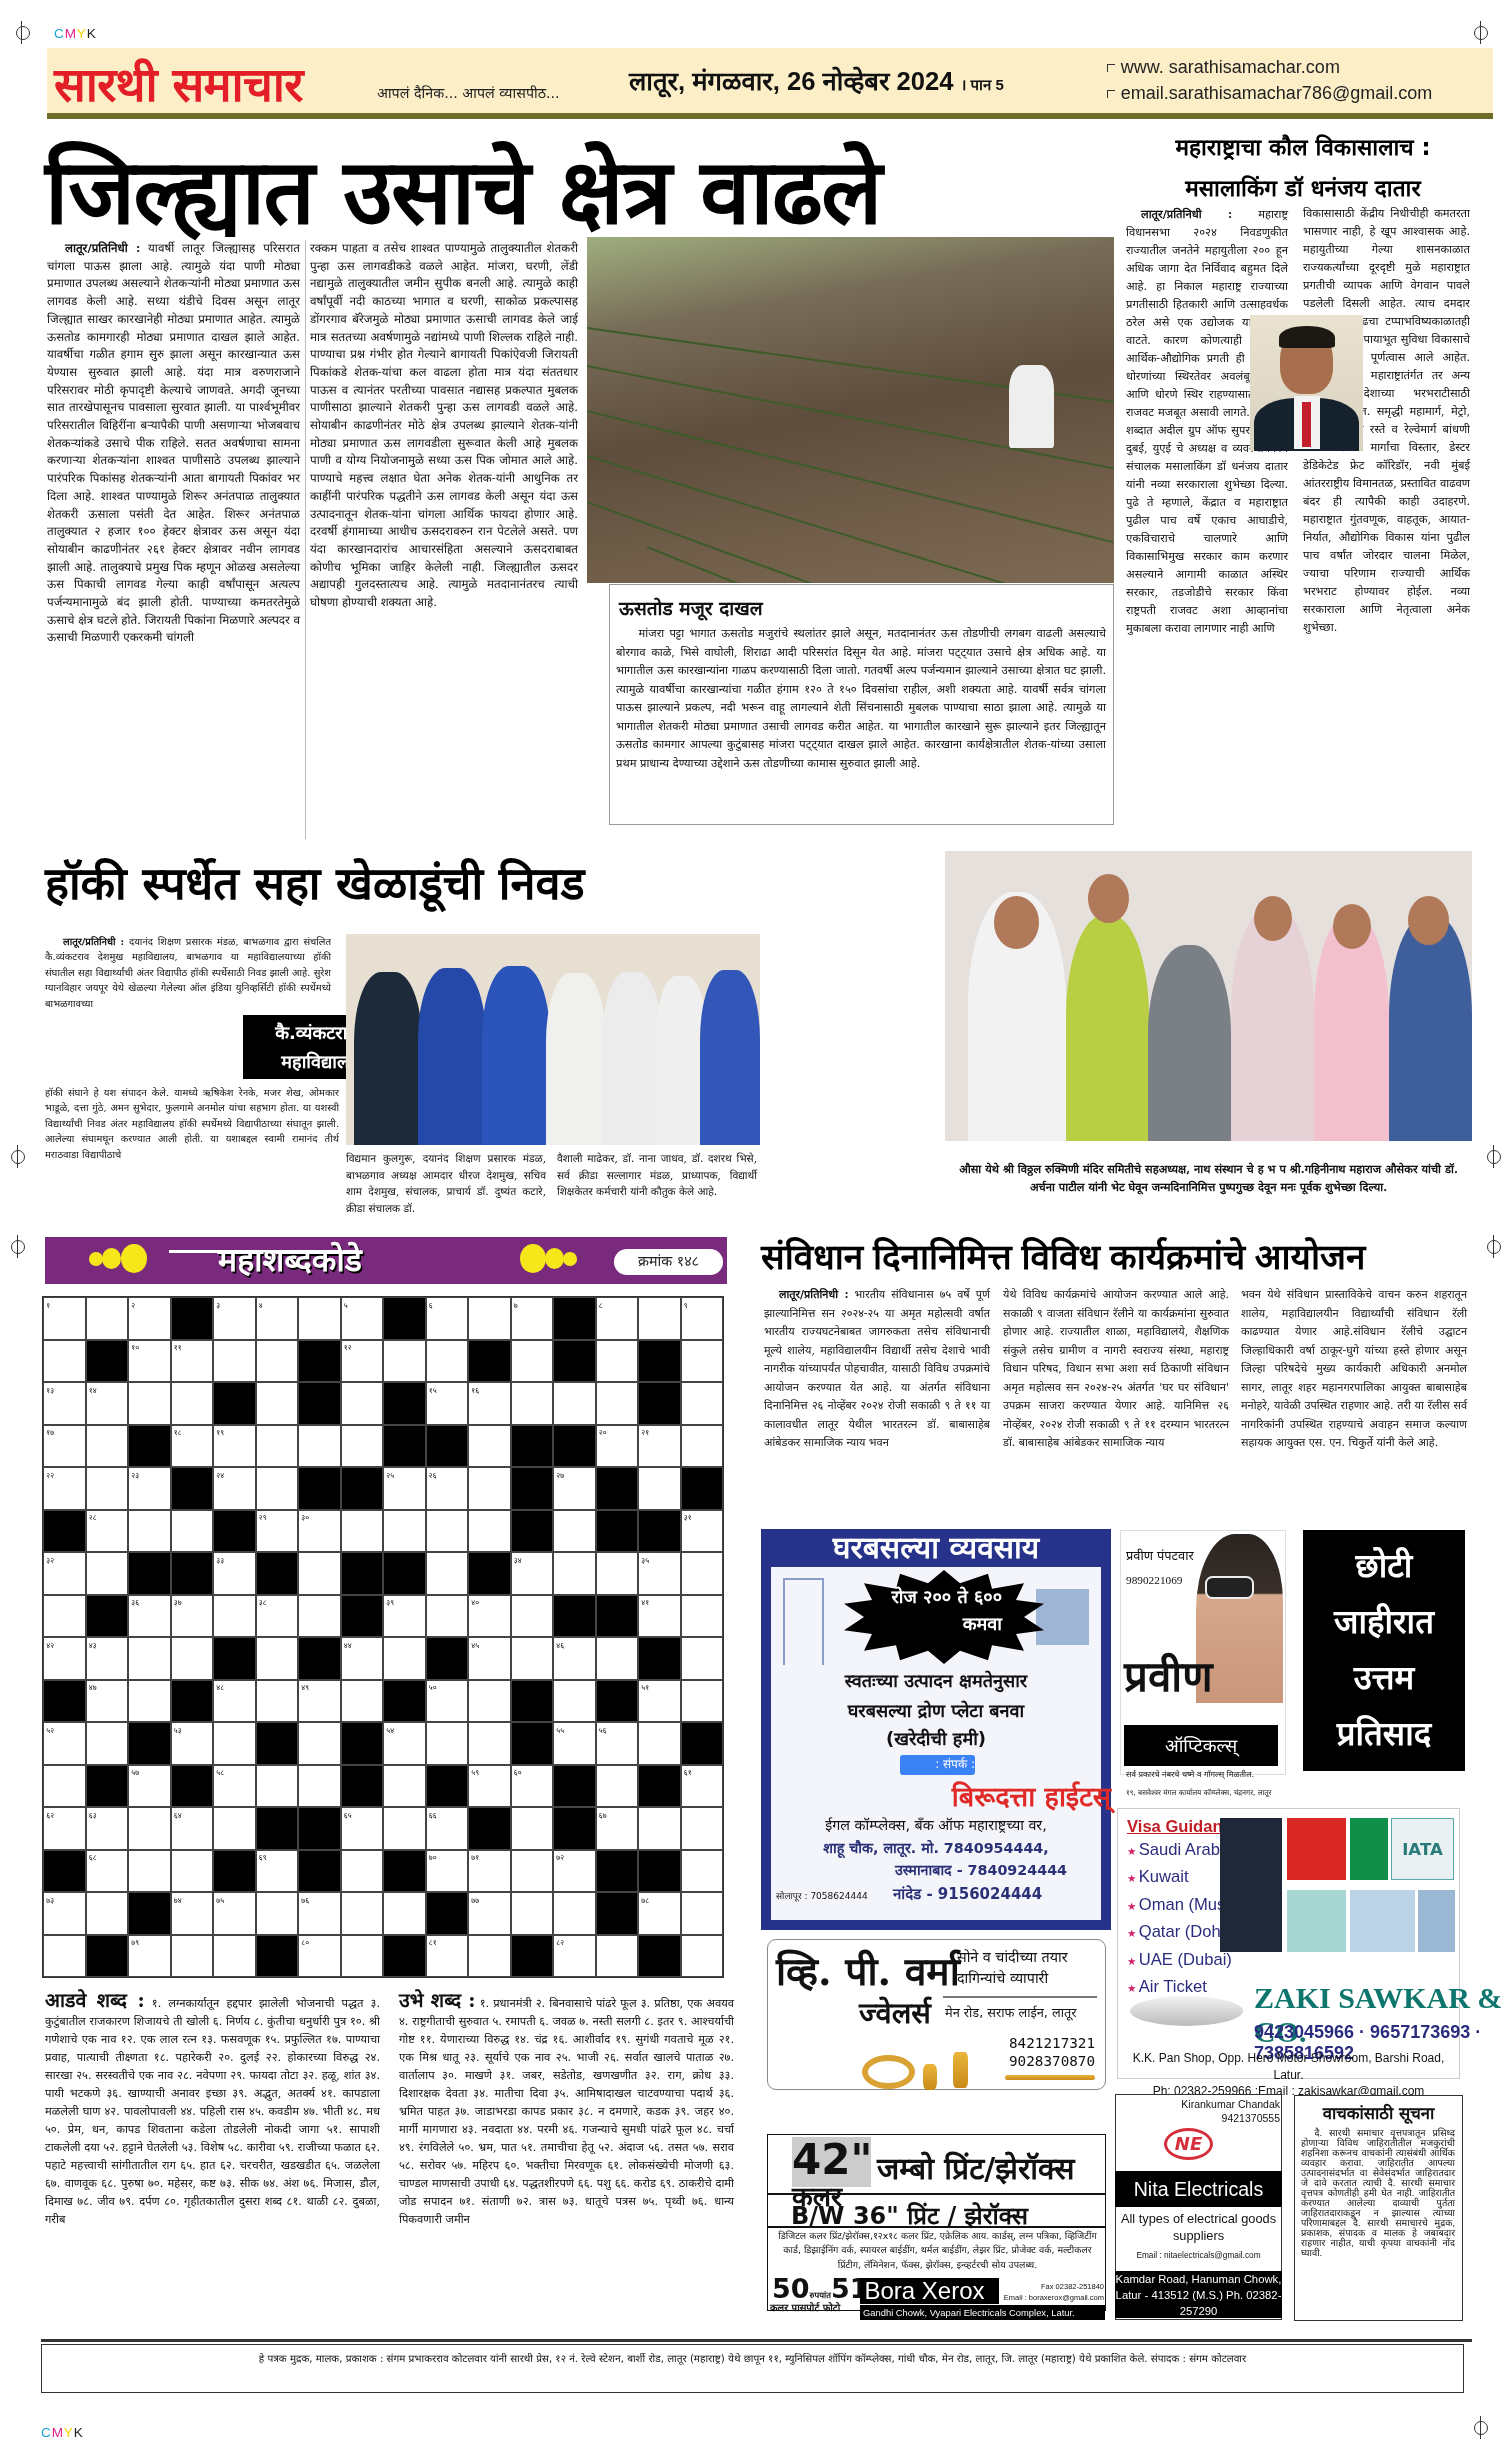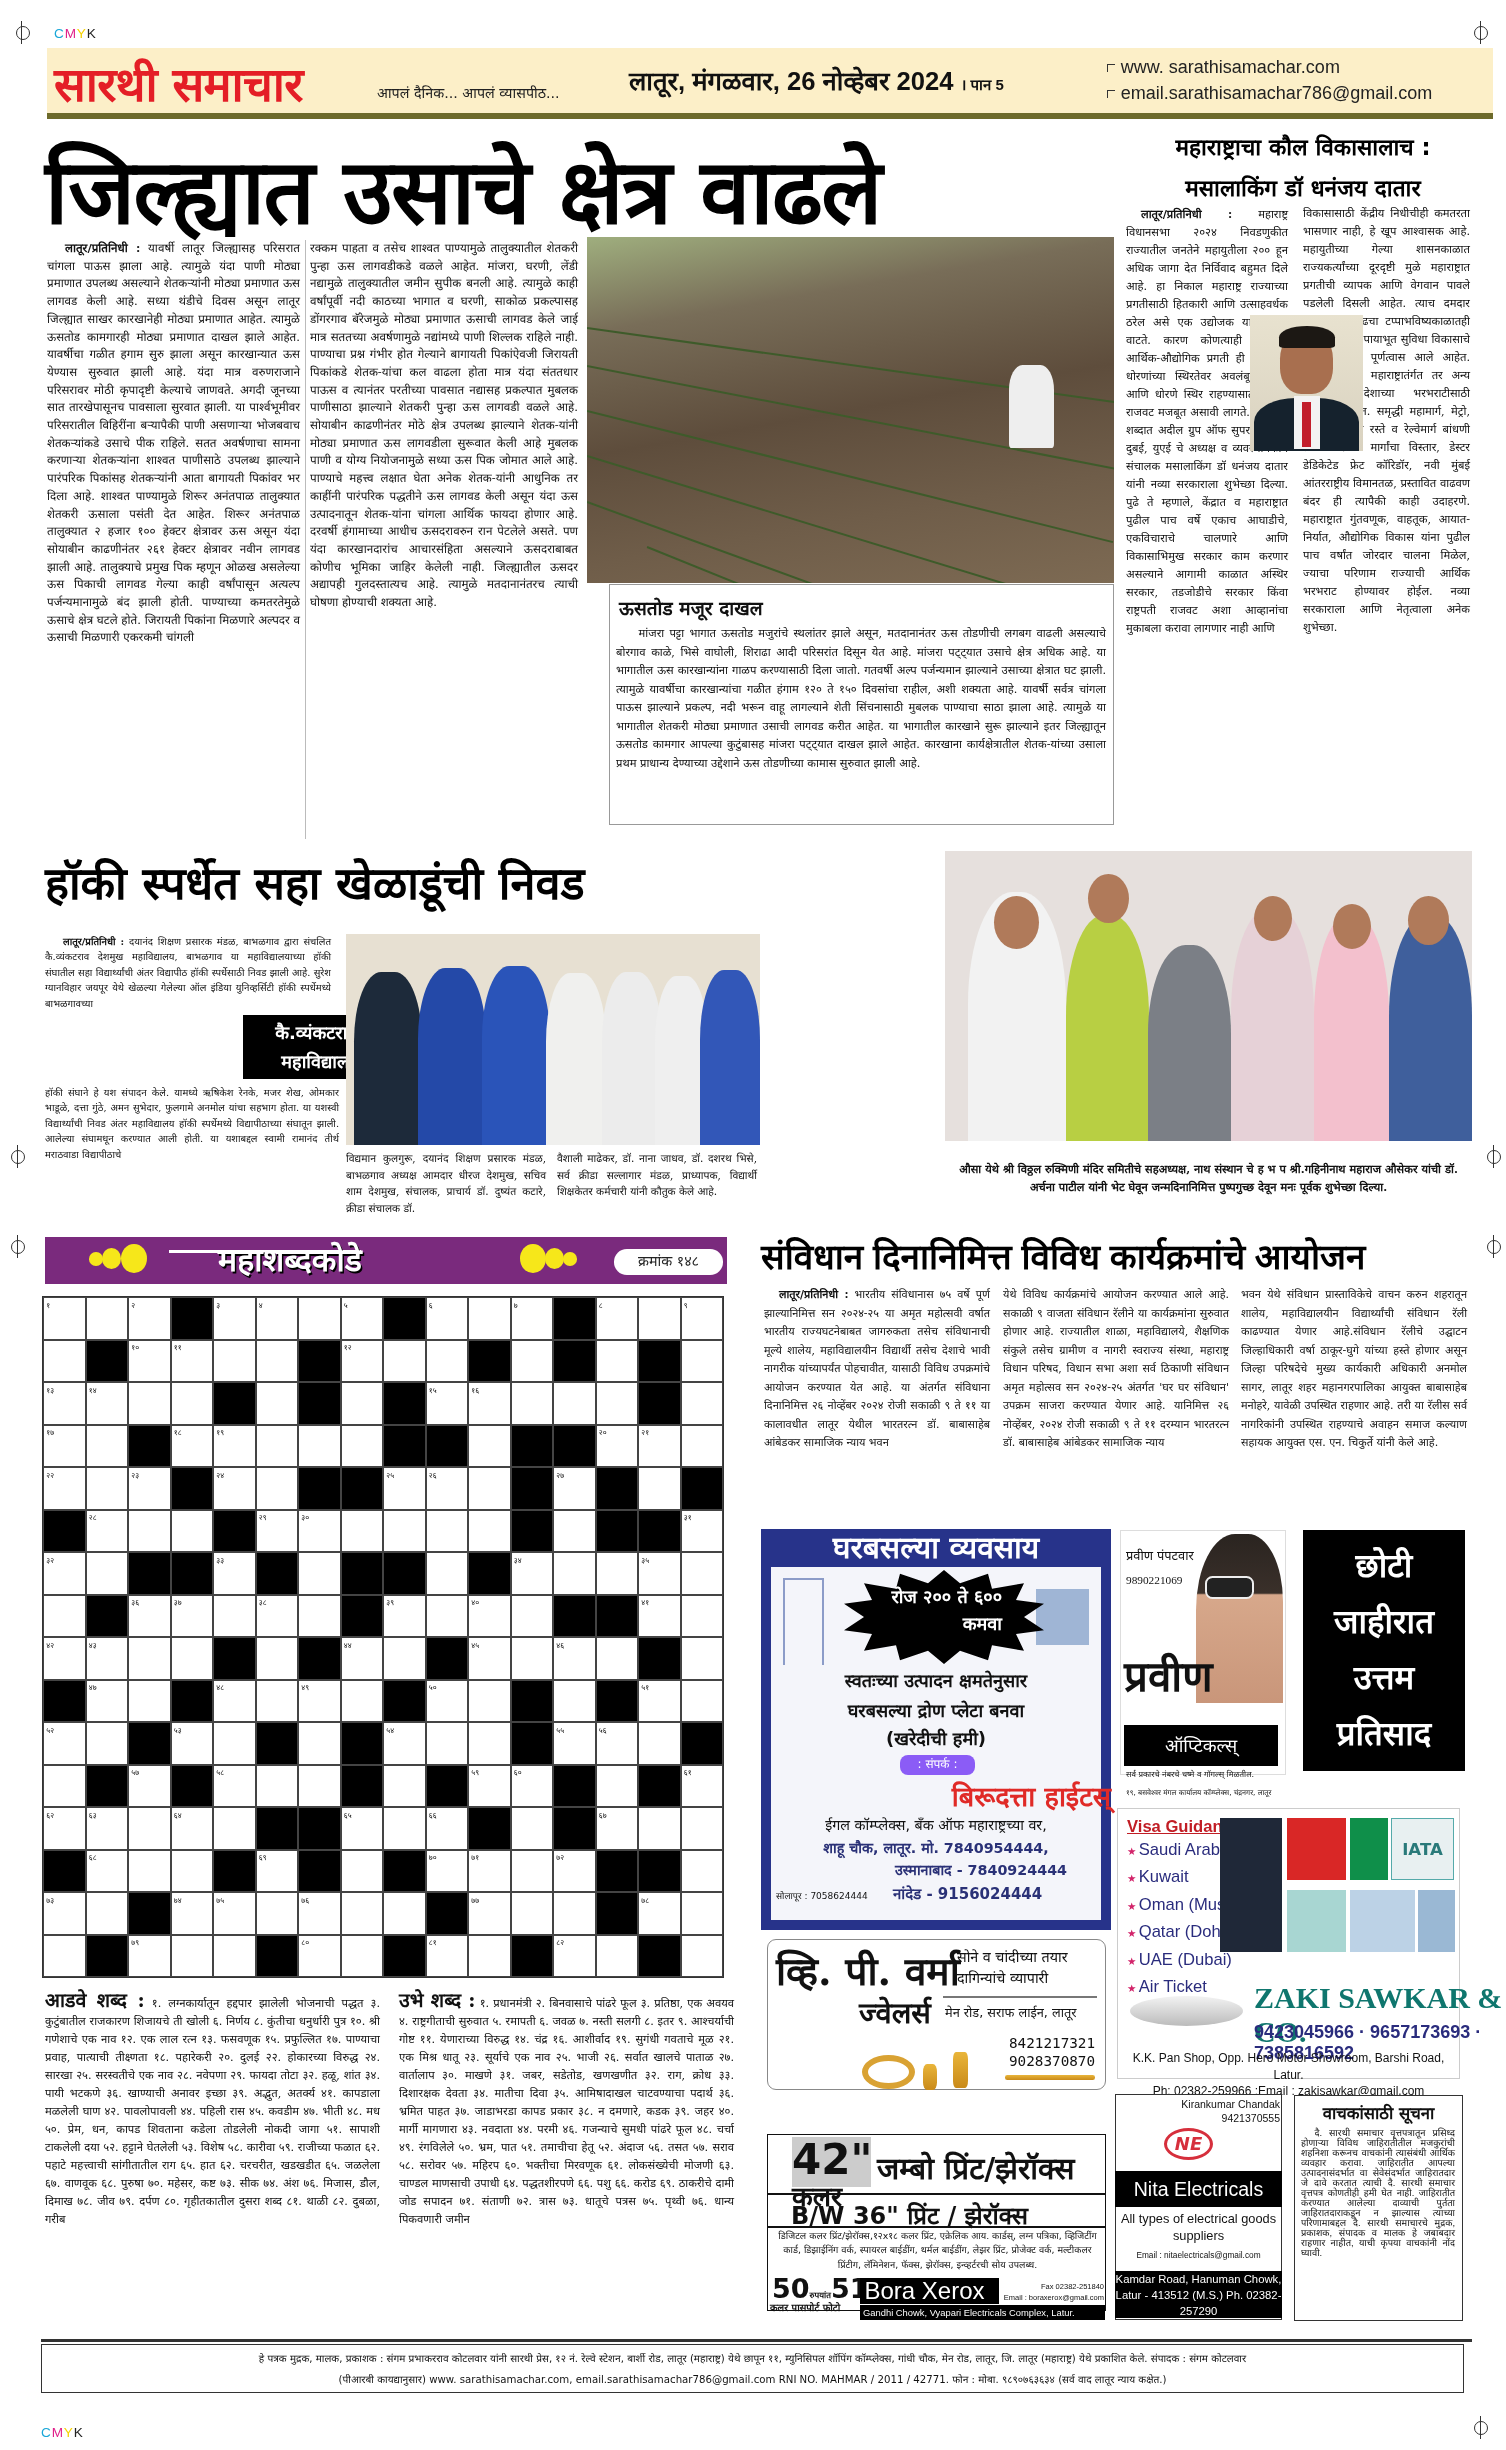--- a/index.html
+++ b/index.html
@@ -56,21 +56,21 @@
 #grid div.b{background:#000}
 #grid div span{position:absolute;left:2.3px;top:1.5px;font-size:7.5px}
 .clues{position:absolute;font-size:11.3px;line-height:18px;text-align:justify;font-family:"DejaVu Serif",serif}
 .clues .lbl{font-size:19.6px;font-weight:bold}
 
 #hl-sv{left:761px;top:1232px;font-size:35px;font-family:Liberation Sans, sans-serif}
 #ad-ghar-title{left:761px;top:1529px;width:350px;height:38px;background:#27338a;color:#fff;font-size:30px;font-weight:bold;text-align:center;line-height:38px}
 #burst{left:844px;top:1570px;width:200px;height:94px;background:#000;clip-path:polygon(50% 0%,58% 14%,72% 4%,74% 20%,90% 14%,86% 32%,100% 36%,90% 50%,100% 64%,86% 68%,90% 86%,74% 80%,72% 96%,58% 86%,50% 100%,42% 86%,28% 96%,26% 80%,10% 86%,14% 68%,0% 64%,10% 50%,0% 36%,14% 32%,10% 14%,26% 20%,28% 4%,42% 14%)}
 #burst-text{left:889px;top:1583px;width:113px;color:#fff;font-size:18px;font-weight:bold;text-align:right;line-height:27px}
 .ad-line{position:absolute;width:350px;text-align:center;font-weight:bold;color:#111}
-#ad-samp{left:900px;top:1755px;width:75px;height:19.6px;background:#8b5cf6;color:#fff;border-radius:8px;text-align:center;font-size:12px;line-height:19.6px}
+#ad-samp{left:900px;top:1755px;width:75px;height:19.6px;background:#3b82f6;color:#fff;border-radius:3px;text-align:right;font-size:12px;line-height:19.6px}
 #ad-biru{left:761px;top:1777px;width:350px;text-align:right;font-size:27px;font-weight:bold;color:#e02a27}
 .ad-blue{color:#2a3177}
 #ad-ghar-frame{left:761px;top:1529px;width:350px;height:401px;border:10.5px solid #27338a}
 #ad-praveen{left:1120px;top:1530px;width:166px;height:245px;border:0.8px solid #ddd;background:#fff}
 #ad-praveen .woman{position:absolute;left:75px;top:3px;width:87px;height:169px;background:linear-gradient(#2a2420 0%,#3a302a 35%,#d7a88b 36%,#c9967a 100%);border-radius:45% 40% 0 0}
 #ad-praveen .glasses{position:absolute;left:84px;top:45px;width:49px;height:22.6px;background:#222;border:2.3px solid #eee;border-radius:7.5px}
 #ad-praveen-band{left:1124px;top:1725px;width:154px;height:41px;background:#000;color:#fff;font-size:18px;text-align:center;line-height:41px}
 #ad-chhoti{left:1303px;top:1530px;width:162px;height:241px;background:#000;color:#fff;font-size:33px;font-weight:bold;text-align:center;line-height:56px;padding-top:7.5px}
 #ad-zaki{left:1117px;top:1808px;width:343px;height:271px;border:1.5px solid #ccc;background:#fff}
 #ad-zaki .vg{position:absolute;left:9px;top:7.5px;font-family:"Liberation Sans Narrow","Liberation Sans",sans-serif}
@@ -750,15 +750,14 @@
 <div class="abs" id="nita-mail">Email : nitaelectricals@gmail.com</div>
 <div class="abs" id="nita-addr">Kamdar Road, Hanuman Chowk, Latur - 413512 (M.S.) Ph. 02382-257290</div>
 
 <div class="abs" id="ad-notice"></div>
 <div class="abs" id="notice-title">वाचकांसाठी सूचना</div>
 <div class="abs" id="notice-body" style="text-indent:13.6px">दै. सारथी समाचार वृत्तपत्रातून प्रसिध्द होणाऱ्या विविध जाहिरातीतील मजकुरांची शहनिशा करूनच वाचकांनी त्यासंबंधी आर्थिक व्यवहार करावा. जाहिरातीत आपल्या उत्पादनासंदर्भात वा सेवेसंदर्भात जाहिरातदार जे दावे करतात त्याची दै. सारथी समाचार वृत्तपत्र कोणतीही हमी घेत नाही. जाहिरातीत करण्यात आलेल्या दाव्याची पुर्तता जाहिरातदाराकडून न झाल्यास त्याच्या परिणामाबद्दल दै. सारथी समाचारचे मुद्रक, प्रकाशक, संपादक व मालक हे जबाबदार राहणार नाहीत, याची कृपया वाचकांनी नोंद घ्यावी.</div>
 
 <div class="abs" id="footer-rule"></div>
 <div class="abs" id="footer">
     <div>हे पत्रक मुद्रक, मालक, प्रकाशक : संगम प्रभाकरराव कोटलवार यांनी सारथी प्रेस, १२ नं. रेल्वे स्टेशन, बार्शी रोड, लातूर (महाराष्ट्र) येथे छापून ११, म्युनिसिपल शॉपिंग कॉम्प्लेक्स, गांधी चौक, मेन रोड, लातूर, जि. लातूर (महाराष्ट्र) येथे प्रकाशित केले. संपादक : संगम कोटलवार</div>
-    <div>(पीआरबी कायद्यानुसार) www. sarathisamachar.com, email.sarathisamachar786@gmail.com RNI NO. MAHMAR / 2011 / 42771. फोन : मोबा. ९८९०७६३६३४ (सर्व वाद लातूर न्याय कक्षेत.)</div>
   </div>
 
 
 </body></html>

